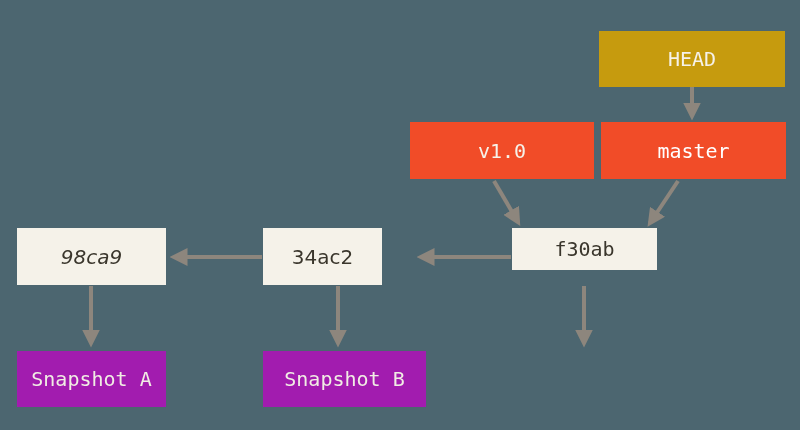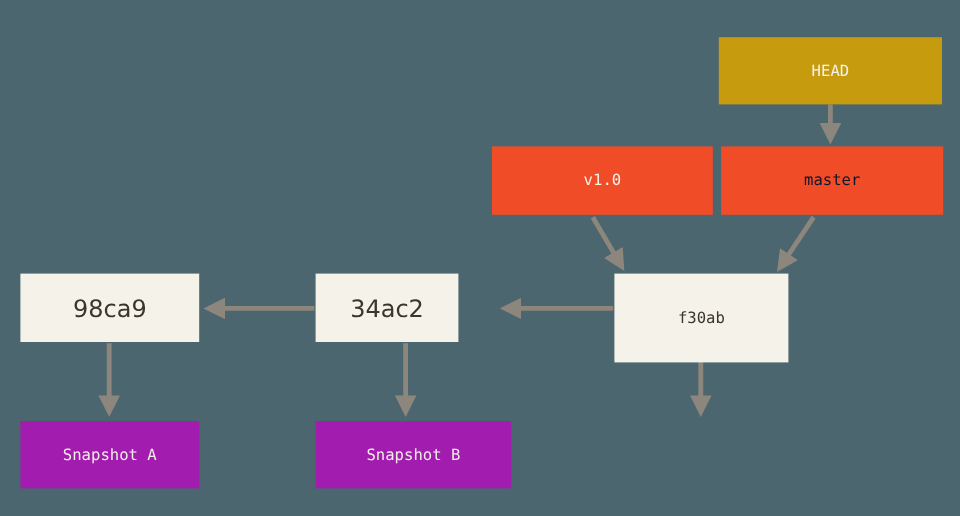--- a/index.html
+++ b/index.html
@@ -18,44 +18,44 @@
   }
   .box {
     position: absolute;
     display: flex;
     align-items: center;
     justify-content: center;
     box-sizing: border-box;
   }
   .mono {
     font-family: "DejaVu Sans Mono", "Liberation Mono", monospace;
-    font-size: 13px;
+    font-size: 20px;
   }
   .sans {
     font-family: "DejaVu Sans", "Liberation Sans", sans-serif;
     font-size: 20px;
   }
   .head-box {
     left: 599px; top: 31px; width: 186px; height: 56px;
     background: #c69b0e; color: #f6f2ea;
   }
   .tag-box {
     left: 410px; top: 122px; width: 184px; height: 57px;
     background: #f14c28; color: #f6f2ea; justify-content: center;
   }
   .branch-box {
     left: 601px; top: 122px; width: 185px; height: 57px;
-    background: #f14c28; color: #0f172a;
+    background: #f14c28; color: #ffffff;
   }
   .commit-box {
     background: #f5f2e9; color: #3a362c;
   }
-  .commit-f30ab { left: 512px; top: 228px; width: 145px; height: 74px; }
+  .commit-f30ab { left: 512px; top: 228px; width: 145px; height: 42px; }
   .commit-34ac2 { left: 263px; top: 228px; width: 119px; height: 57px; text-align: center; }
-  .commit-98ca9 { left: 17px;  top: 228px; width: 149px; height: 57px; }
+  .commit-98ca9 { left: 17px;  top: 228px; width: 149px; height: 57px; font-style: italic; }
   .snapshot-box {
     background: #a21caf; color: #f1ede4;
   }
   .snapshot-a { left: 17px;  top: 351px; width: 149px; height: 56px; }
   .snapshot-b { left: 263px; top: 351px; width: 163px; height: 56px; }
   .snapshot-c { left: 511px; top: 351px; width: 149px; height: 56px; }
   .edges-overlay {
     position: absolute;
     left: 0; top: 0;
     width: 800px; height: 430px;

